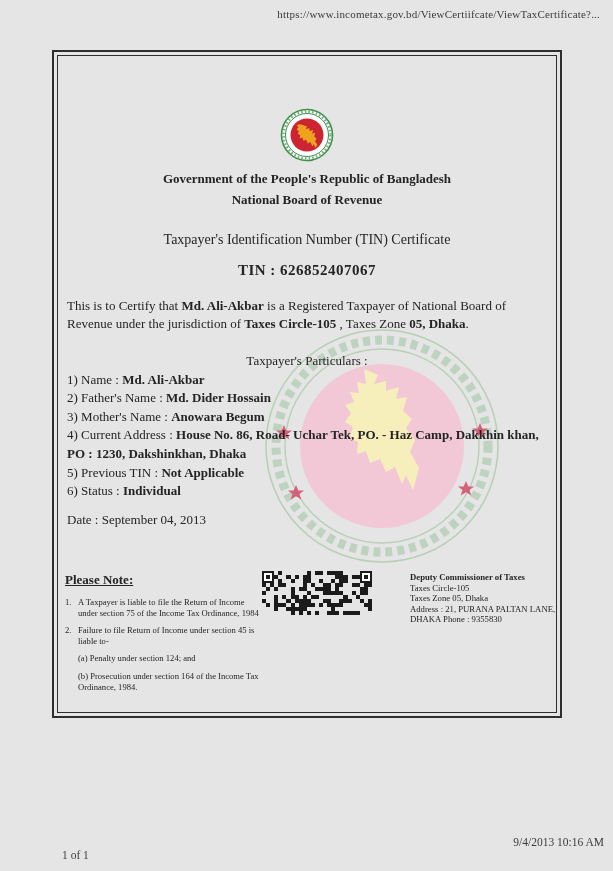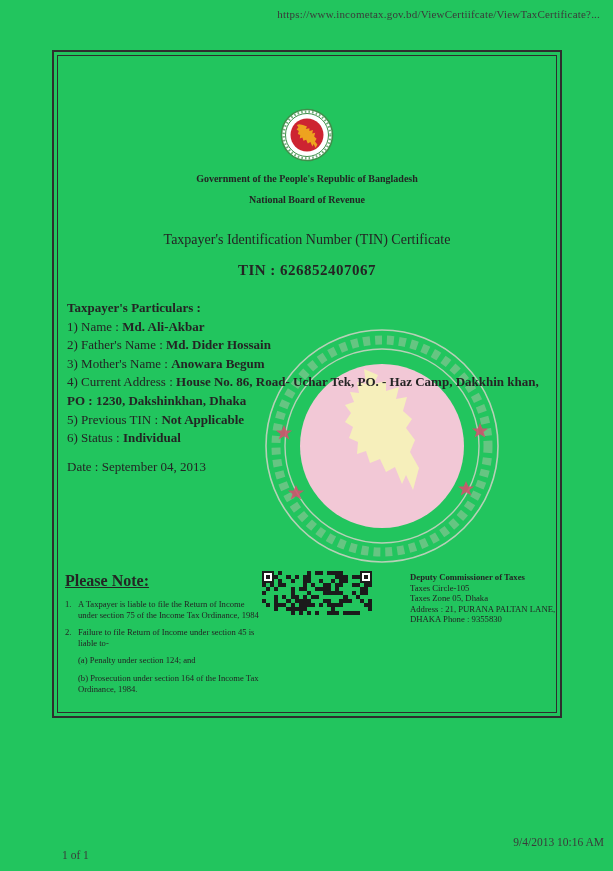--- a/index.html
+++ b/index.html
@@ -1,56 +1,56 @@
 <!DOCTYPE html>
 <html><head>
 <meta charset="utf-8">
 <style>
   * { margin:0; padding:0; box-sizing:border-box; }
   html,body { background:#ffffff; }
   body { font-family:"Liberation Serif","DejaVu Serif",serif; color:#242424; }
   .page {
     position:relative; width:613px; height:871px; margin:0 auto;
-    background:#22c55e; overflow:hidden;
+    background:#e5e5e5; overflow:hidden;
   }
   .url-header {
     position:absolute; top:8px; right:13px;
     font-size:11px; color:#3a3a3a; letter-spacing:.2px;
   }
   .cert-frame {
     position:absolute; left:52px; top:50px; width:510px; height:668px;
     border:2px solid #2e2e2e; background:transparent;
   }
   .cert-inner {
     position:relative; margin:3px; height:calc(100% - 6px);
     border:1px solid #2e2e2e; overflow:hidden;
   }
   .watermark { position:absolute; left:110px; top:225px; width:430px; height:340px; z-index:0; }
   .content { position:relative; z-index:1; height:100%; }
   .emblem { width:54px; height:54px; margin:52px auto 6px; }
   .gov-title, .board-title {
-    text-align:center; font-size:10px; font-weight:bold; line-height:21px;
+    text-align:center; font-size:13px; font-weight:bold; line-height:21px;
   }
   .board-title { margin-bottom:22px; }
   .cert-title { text-align:center; font-size:14px; margin-bottom:14px; }
   .tin {
     text-align:center; font-size:15px; font-weight:bold;
     letter-spacing:.5px; margin-bottom:18px;
   }
   .certify { margin:0 9px; font-size:13px; line-height:17.5px; }
   .certify b { font-weight:bold; }
   .particulars { margin:20px 9px 0; font-size:13px; line-height:18.6px; }
-  .particulars .p-head { font-weight:bold; }
+  .particulars .p-head { font-weight:normal;text-align:center; }
   .p-row .val { font-weight:bold; }
   .date-line { margin-top:10px; }
   .note-block {
     position:absolute; left:7px; top:464px; width:200px;
   }
   .note-head {
-    font-size:16px; font-weight:bold; text-decoration:underline; margin-bottom:9px;
+    font-size:13px; font-weight:bold; text-decoration:underline; margin-bottom:9px;
   }
   .note-item { display:flex; font-size:8.6px; line-height:11px; margin-bottom:6px; }
   .note-item .num { width:13px; flex:none; }
   .note-sub { font-size:8.6px; line-height:11px; margin:0 0 7px 13px; }
   .barcode { position:absolute; left:204px; top:462px; width:110px; height:46px; }
   .barcode svg { width:110px; height:46px; }
   .issuer { position:absolute; left:352px; top:464px; width:150px; font-size:8.7px; line-height:10.6px; }
   .issuer .issuer-title { font-weight:bold; }
   .footer { position:absolute; left:0; bottom:10px; width:100%; font-size:11.5px; color:#3a3a3a; }
   .footer .fl { position:absolute; left:25px; bottom:0;margin-left:37px; }
@@ -96,20 +96,21 @@
           </svg>
         </div>
 
         <div class="gov-title">Government of the People's Republic of Bangladesh</div>
         <div class="board-title">National Board of Revenue</div>
 
         <div class="cert-title">Taxpayer's Identification Number (TIN) Certificate</div>
 
         <div class="tin">TIN : 626852407067</div>
 
+        <p class="certify"><span>This is to Certify that </span><b>Md. Ali-Akbar</b><span> is a Registered Taxpayer of National Board of Revenue under the jurisdiction of </span><b>Taxes Circle-105</b><span> , Taxes Zone </span><b>05, Dhaka</b><span>.</span></p>
 
         <div class="particulars">
           <div class="p-head">Taxpayer's Particulars :</div>
           <div class="p-row"><span class="lbl">1) Name : </span><span class="val">Md. Ali-Akbar</span></div>
           <div class="p-row"><span class="lbl">2) Father's Name : </span><span class="val">Md. Dider Hossain</span></div>
           <div class="p-row"><span class="lbl">3) Mother's Name : </span><span class="val">Anowara Begum</span></div>
           <div class="p-row"><span class="lbl">4) Current Address : </span><span class="val">House No. 86, Road- Uchar Tek, PO. - Haz Camp, Dakkhin khan, PO : 1230, Dakshinkhan, Dhaka</span></div>
           <div class="p-row"><span class="lbl">5) Previous TIN : </span><span class="val">Not Applicable</span></div>
           <div class="p-row"><span class="lbl">6) Status : </span><span class="val">Individual</span></div>
           <div class="date-line">Date : September 04, 2013</div>

